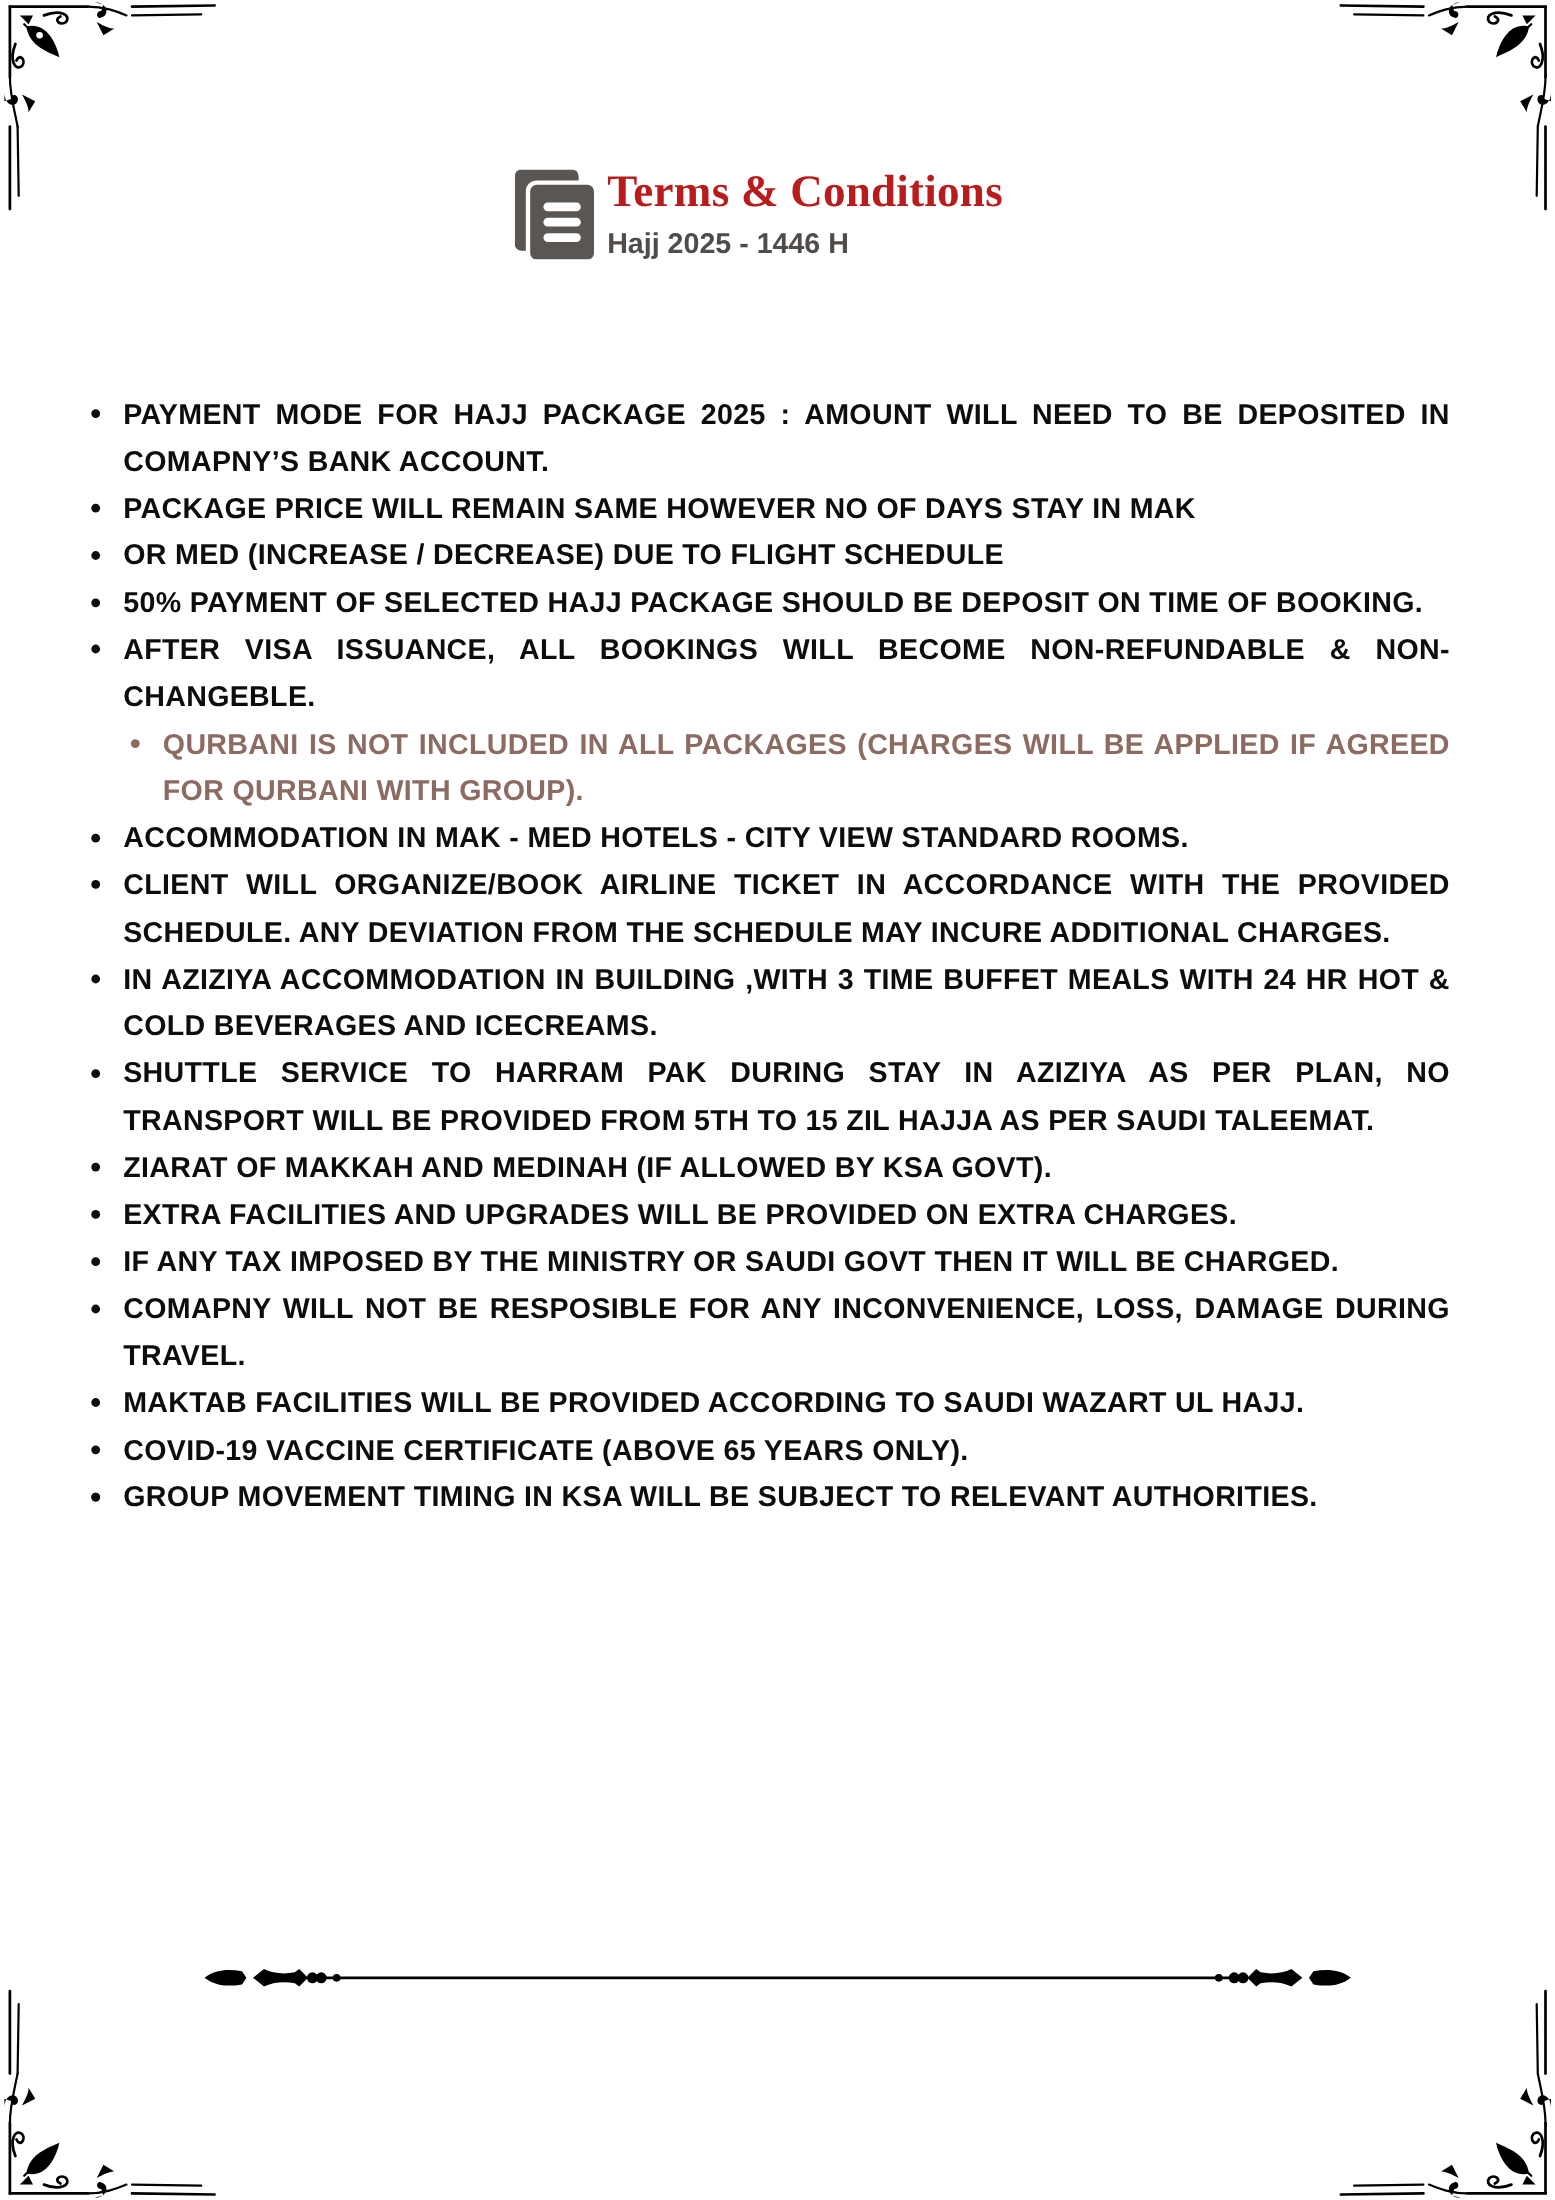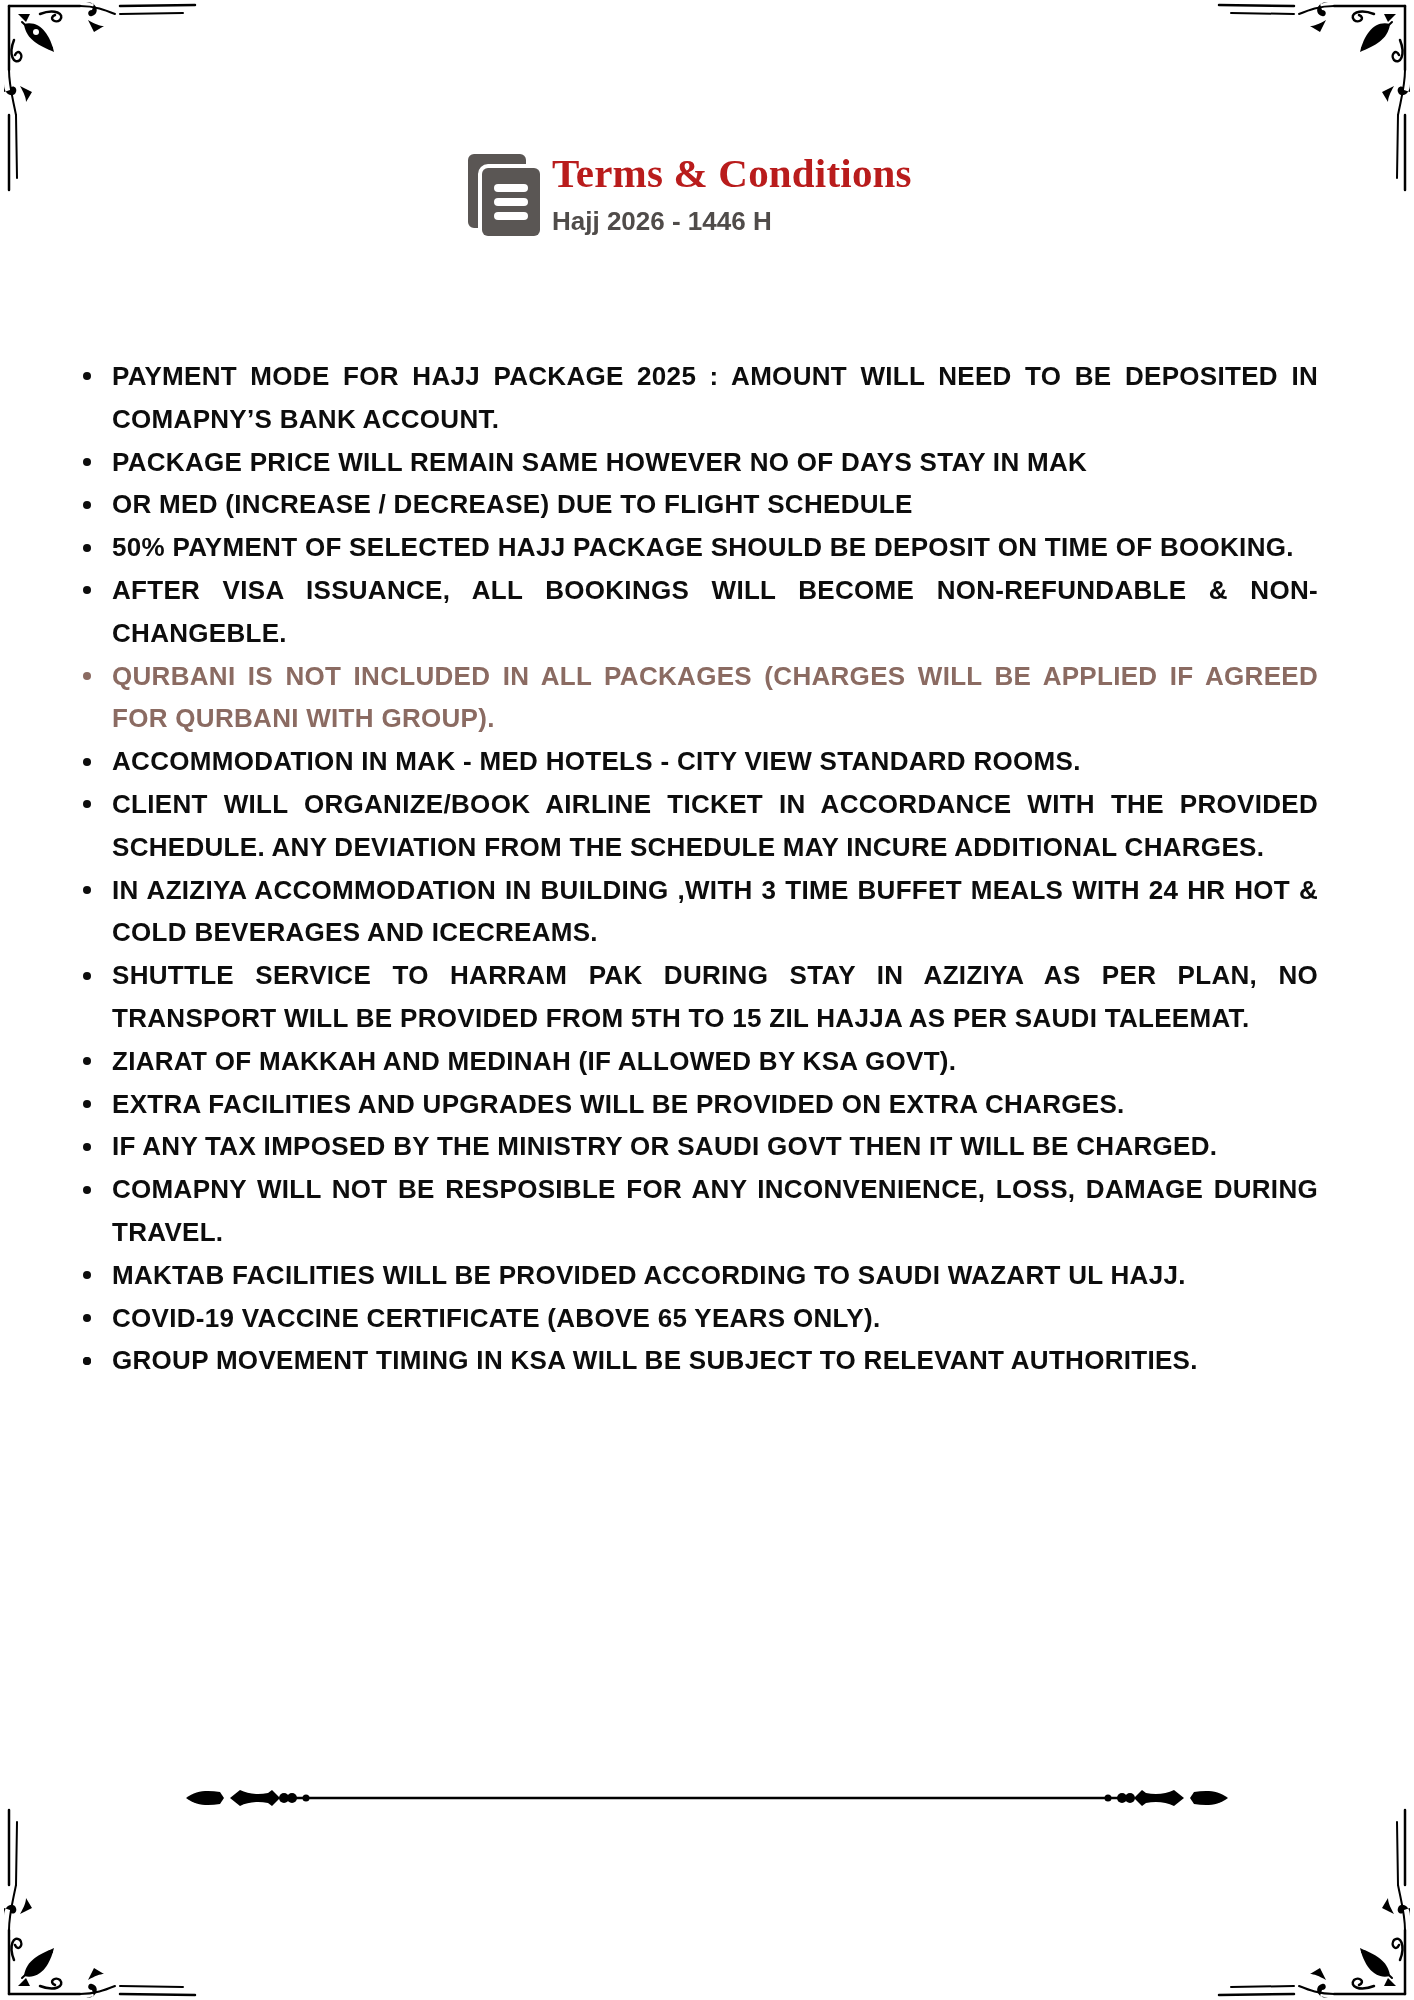--- a/index.html
+++ b/index.html
@@ -15,21 +15,21 @@
   .doc-icon { width:74px; height:82px; margin-top:4px; }
   .doc-icon svg { width:100%; height:100%; display:block; }
   .titles { margin-left:10px; }
   .title { font-family:Liberation Serif, serif; font-weight:700; font-size:41px; color:#b91c1c; line-height:46px; letter-spacing:0.2px; }
   .subtitle { font-family:"Liberation Sans", sans-serif; font-weight:700; font-size:26px; color:#504c4a; line-height:34px; margin-top:8px; }
 
   .terms { position:absolute; left:112px; top:355px; width:1206px; margin:0; padding:0; list-style:none; }
   .terms li { position:relative; font-weight:700; font-size:26px; line-height:42.8px; color:#0d0d0d; text-align:justify; text-transform:uppercase; letter-spacing:0.3px; }
   .terms li .bullet { position:absolute; left:-30px; top:0; width:10px; height:42.8px; display:flex; align-items:center; justify-content:center; }
   .terms li .bullet::before { content:""; width:8px; height:8px; border-radius:50%; background:currentColor; }
-  .terms li.accent { color:#8b6b62; }
+  .terms li.accent { color:#8b6b62;margin-left:36px; }
 
   .divider { position:absolute; left:184px; top:1784px; width:1046px; height:28px; }
   .divider svg { width:100%; height:100%; display:block; }
 </style>
 </head>
 <body>
 
 <div class="corner c-tl">
   <svg viewBox="0 0 200 200">
     <g fill="none" stroke="#000" stroke-linecap="round">
@@ -139,21 +139,21 @@
     <svg viewBox="0 0 74 82">
       <path d="M6 0 H52 A6 6 0 0 1 58 6 V10 H20 A10 10 0 0 0 10 20 V74 H6 A6 6 0 0 1 0 68 V6 A6 6 0 0 1 6 0 Z" fill="#5a5654"></path>
       <rect x="14" y="14" width="58" height="68" rx="6" fill="#5a5654"></rect>
       <rect x="26" y="30" width="34" height="8" rx="4" fill="#ffffff"></rect>
       <rect x="26" y="44" width="34" height="8" rx="4" fill="#ffffff"></rect>
       <rect x="26" y="58" width="34" height="8" rx="4" fill="#ffffff"></rect>
     </svg>
   </div>
   <div class="titles">
     <div class="title">Terms &amp; Conditions</div>
-    <div class="subtitle">Hajj 2026 - 1446 H</div>
+    <div class="subtitle">Hajj 2025 - 1446 H</div>
   </div>
 </div>
 
 <ul class="terms" id="terms-list">
     <li><span class="bullet"></span><span>PAYMENT MODE FOR HAJJ PACKAGE 2025 : AMOUNT WILL NEED TO BE DEPOSITED IN COMAPNY’S BANK ACCOUNT.</span></li>
     <li><span class="bullet"></span><span>PACKAGE PRICE WILL REMAIN SAME HOWEVER NO OF DAYS STAY IN MAK</span></li>
     <li><span class="bullet"></span><span>OR MED (INCREASE / DECREASE) DUE TO FLIGHT SCHEDULE</span></li>
     <li><span class="bullet"></span><span>50% PAYMENT OF SELECTED HAJJ PACKAGE SHOULD BE DEPOSIT ON TIME OF BOOKING.</span></li>
     <li><span class="bullet"></span><span>AFTER VISA ISSUANCE, ALL BOOKINGS WILL BECOME NON-REFUNDABLE &amp; NON-CHANGEBLE.</span></li>
     <li class="accent"><span class="bullet"></span><span>QURBANI IS NOT INCLUDED IN ALL PACKAGES (CHARGES WILL BE APPLIED IF AGREED FOR QURBANI WITH GROUP).</span></li>

